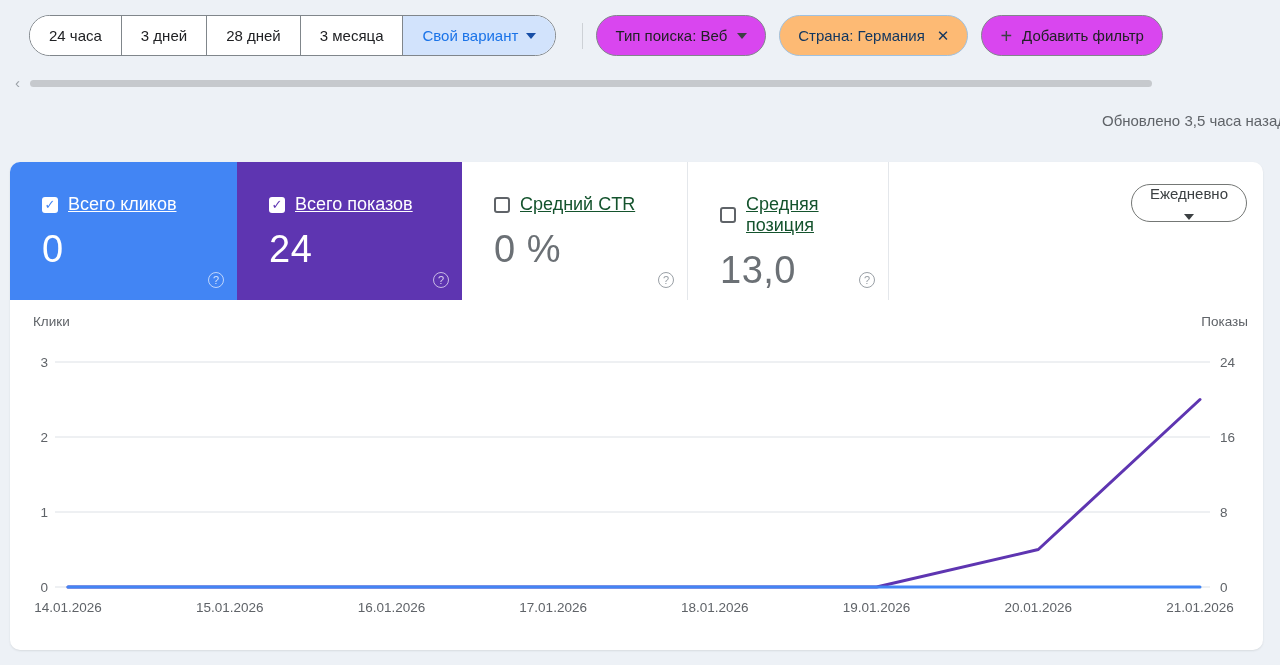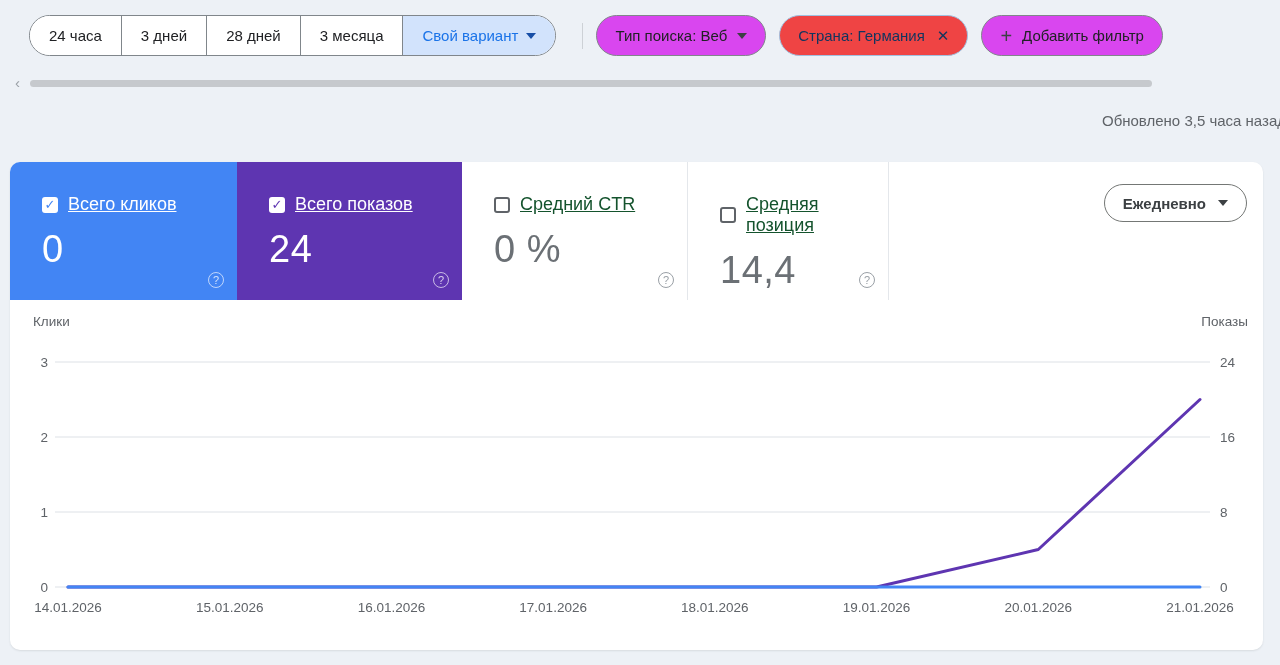--- a/index.html
+++ b/index.html
@@ -19,21 +19,21 @@
   .seg:first-child { border-left:none; }
   .seg.selected { background:#d2e3fc; color:#1a73e8; font-weight:500; }
   .caret { width:0; height:0; border-left:5px solid transparent; border-right:5px solid transparent; border-top:6px solid #3c4043; display:inline-block; }
   .seg.selected .caret { border-top-color:#174ea6; }
   .vdivider { width:1px; height:26px; background:#cdd1d6; margin:0 13px 0 26px; }
   .chip {
     display:flex; align-items:center; gap:10px; height:41px; padding:0 18px; margin-right:13px;
     border:1px solid #80868b; border-radius:21px; background:#d946ef; font-size:15px; color:#202124;
     cursor:pointer; white-space:nowrap; font-family:inherit;
   }
-  .chip.active { background:#ef4444; border-color:#9fc1e0; color:#10355f; font-weight:500; }
+  .chip.active { background:#fdba74; border-color:#9fc1e0; color:#10355f; font-weight:500; }
   .chip .x-icon { font-size:15px; color:#10355f; font-weight:700; padding-left:2px; cursor:pointer; }
   .chip .plus-icon { font-size:20px; font-weight:400; color:#3c4043; line-height:1; }
   
   .scroll-row { position:absolute; left:0; top:78px; width:1280px; height:12px; }
   .scroll-chevron { position:absolute; left:15px; top:-4px; font-size:15px; color:#9aa0a6; cursor:pointer; }
   .scroll-thumb { position:absolute; left:30px; top:2px; width:1122px; height:7px; border-radius:4px; background:#c6c9cd; cursor:pointer; }
   
   .updated { position:absolute; top:112px; right:-6px; font-size:15px; color:#5f6368; white-space:nowrap; }
   
   .main-card { position:absolute; left:10px; top:162px; width:1253px; height:488px; background:#fff; border-radius:10px; box-shadow:0 1px 2px rgba(60,64,67,.12); }
@@ -56,22 +56,22 @@
   .mcard.c0 .mvalue, .mcard.c1 .mvalue { color:#fff; }
   .mcard.c2 .mvalue, .mcard.c3 .mvalue { color:#6b7075; }
   .help-icon {
     position:absolute; right:13px; bottom:12px; width:16px; height:16px; border-radius:50%;
     font-size:11px; line-height:14px; text-align:center; cursor:pointer;
   }
   .mcard.c0 .help-icon, .mcard.c1 .help-icon { border:1.5px solid rgba(255,255,255,.65); color:rgba(255,255,255,.75); }
   .mcard.c2 .help-icon, .mcard.c3 .help-icon { border:1.5px solid #9aa0a6; color:#9aa0a6; }
   .granularity-btn {
     position:absolute; right:16px; top:22px; height:38px; padding:0 18px; display:flex; align-items:center; gap:12px;
-    border:1px solid #747775; border-radius:19px; background:#fff; font-size:15px; font-weight:700; color:#3c4043;
-    cursor:pointer; font-family:inherit;
+    border:1px solid #747775; border-radius:19px; background:#fff; font-size:15px; font-weight:400; color:#3c4043;
+    cursor:pointer; font-family:inherit;flex-direction:column;
   }
   
   .axis-title { position:absolute; top:152px; font-size:13.5px; color:#5f6368; }
   .axis-title.left { left:23px; }
   .axis-title.right { right:15px; }
   #chart-svg { position:absolute; left:0; top:188px; }
   .tick-text { font-size:13.5px; fill:#5f6368; }
   .xlabel-text { font-size:13.5px; fill:#5f6368; }
 </style>
 </head>
@@ -138,21 +138,21 @@
       </div>
       <div class="mvalue">0 %</div>
       <span class="help-icon">?</span>
     </div>
 
     <div class="mcard c3">
       <div class="mlabel-row">
         <span class="checkbox unchecked"></span>
         <span class="mlabel">Средняя позиция</span>
       </div>
-      <div class="mvalue">14,4</div>
+      <div class="mvalue">13,0</div>
       <span class="help-icon">?</span>
     </div>
 
     <button class="granularity-btn">
       <span>Ежедневно</span>
       <span class="caret"></span>
     </button>
   </div>
 
   <div class="axis-title left">Клики</div>

